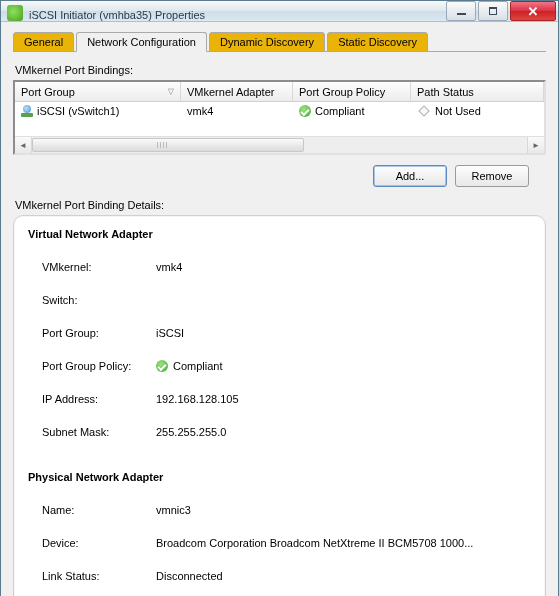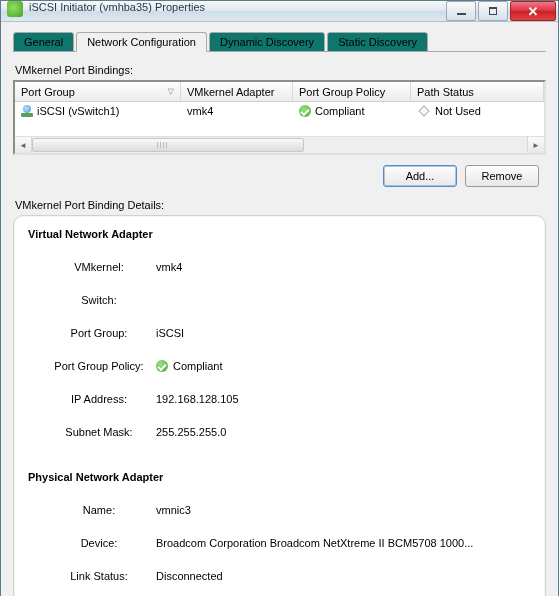--- a/index.html
+++ b/index.html
@@ -18,21 +18,21 @@
     background: #f0f0f0;
     border: 1px solid #5a7a8e;
     display: flex;
     flex-direction: column;
     box-shadow: 0 0 8px rgba(0,0,0,0.3);
   }
   .titlebar {
     height: 30px;
     background: linear-gradient(to bottom, #f8f8f8, #dfe8ef 48%, #cfdde8 52%, #dde8f0);
     display: flex;
-    align-items: flex-start;
+    align-items: flex-end;
     padding: 0 2px 0 6px;
     border-bottom: 1px solid #b0c0d0;
   }
   .titlebar .app-icon {
     width: 16px; height: 16px;
     background: radial-gradient(circle at 40% 40%, #8fe060, #4aa020);
     border-radius: 3px;
     margin-right: 6px;
   }
   .titlebar .title { flex: 1; color: #2a3a4a; }
@@ -76,21 +76,21 @@
     content: "";
     position: absolute;
     left: 0; right: 0; bottom: 0;
     border-bottom: 1px solid #a9a9a9;
     z-index: 0;
   }
   .tab {
     padding: 3px 10px 3px 10px;
     border: 1px solid #a9a9a9;
     border-bottom: 1px solid #a9a9a9;
-    background: #0f766e;
+    background: #eab308;
     margin-right: 2px;
     border-radius: 3px 3px 0 0;
     position: relative;
     cursor: default;
     z-index: 1;
   }
   .tab.active {
     background: #f0f0f0;
     border-bottom: 1px solid #f0f0f0;
     font-weight: normal;
@@ -191,21 +191,21 @@
     background:linear-gradient(#fafafa,#dcdcdc);
     border:1px solid #c8c8c8; border-radius:2px;
   }
   .hscroll .grip{
     position:absolute; left:46%; top:3px; bottom:3px; width:10px;
     background:repeating-linear-gradient(90deg,#bbb,#bbb 1px,transparent 1px,transparent 3px);
   }
 
   .btn-row {
     display: flex; justify-content: flex-end; gap: 8px;
-    margin: 10px 7px;
+    margin: 10px 17px;
   }
   .btn {
     min-width: 74px;
     height: 22px;
     padding: 0 10px;
     background: linear-gradient(#fdfdfd, #e8e8e8);
     border: 1px solid #9a9a9a;
     border-radius: 3px;
     cursor: default;
     font-family: inherit;
@@ -216,21 +216,21 @@
 
   .details-box {
     border: 1px solid #d0d0d0;
     background: #fff;
     padding: 10px 14px;
     border-radius: 10px;
     box-shadow: inset 0 0 0 1px #f6f6f6;
     flex: 1;
   }
   .gtitle { font-weight: bold; margin: 2px 0 8px 0; }
-  .row { display: flex; margin: 21px 0; text-align: center; }
+  .row { display: flex; margin: 21px 0; }
   .row .label { width: 128px; padding-left: 14px; }
   .row .value { flex:1; display:flex; align-items:center; gap:5px; }
   .sep { height: 10px; }
 
   .footer {
     display: flex; justify-content: flex-end; gap: 8px;
     padding: 10px 12px 12px 0;
     border-top: 1px solid #d8d8d8;
     margin-top: 0;
     background: #f0f0f0;

